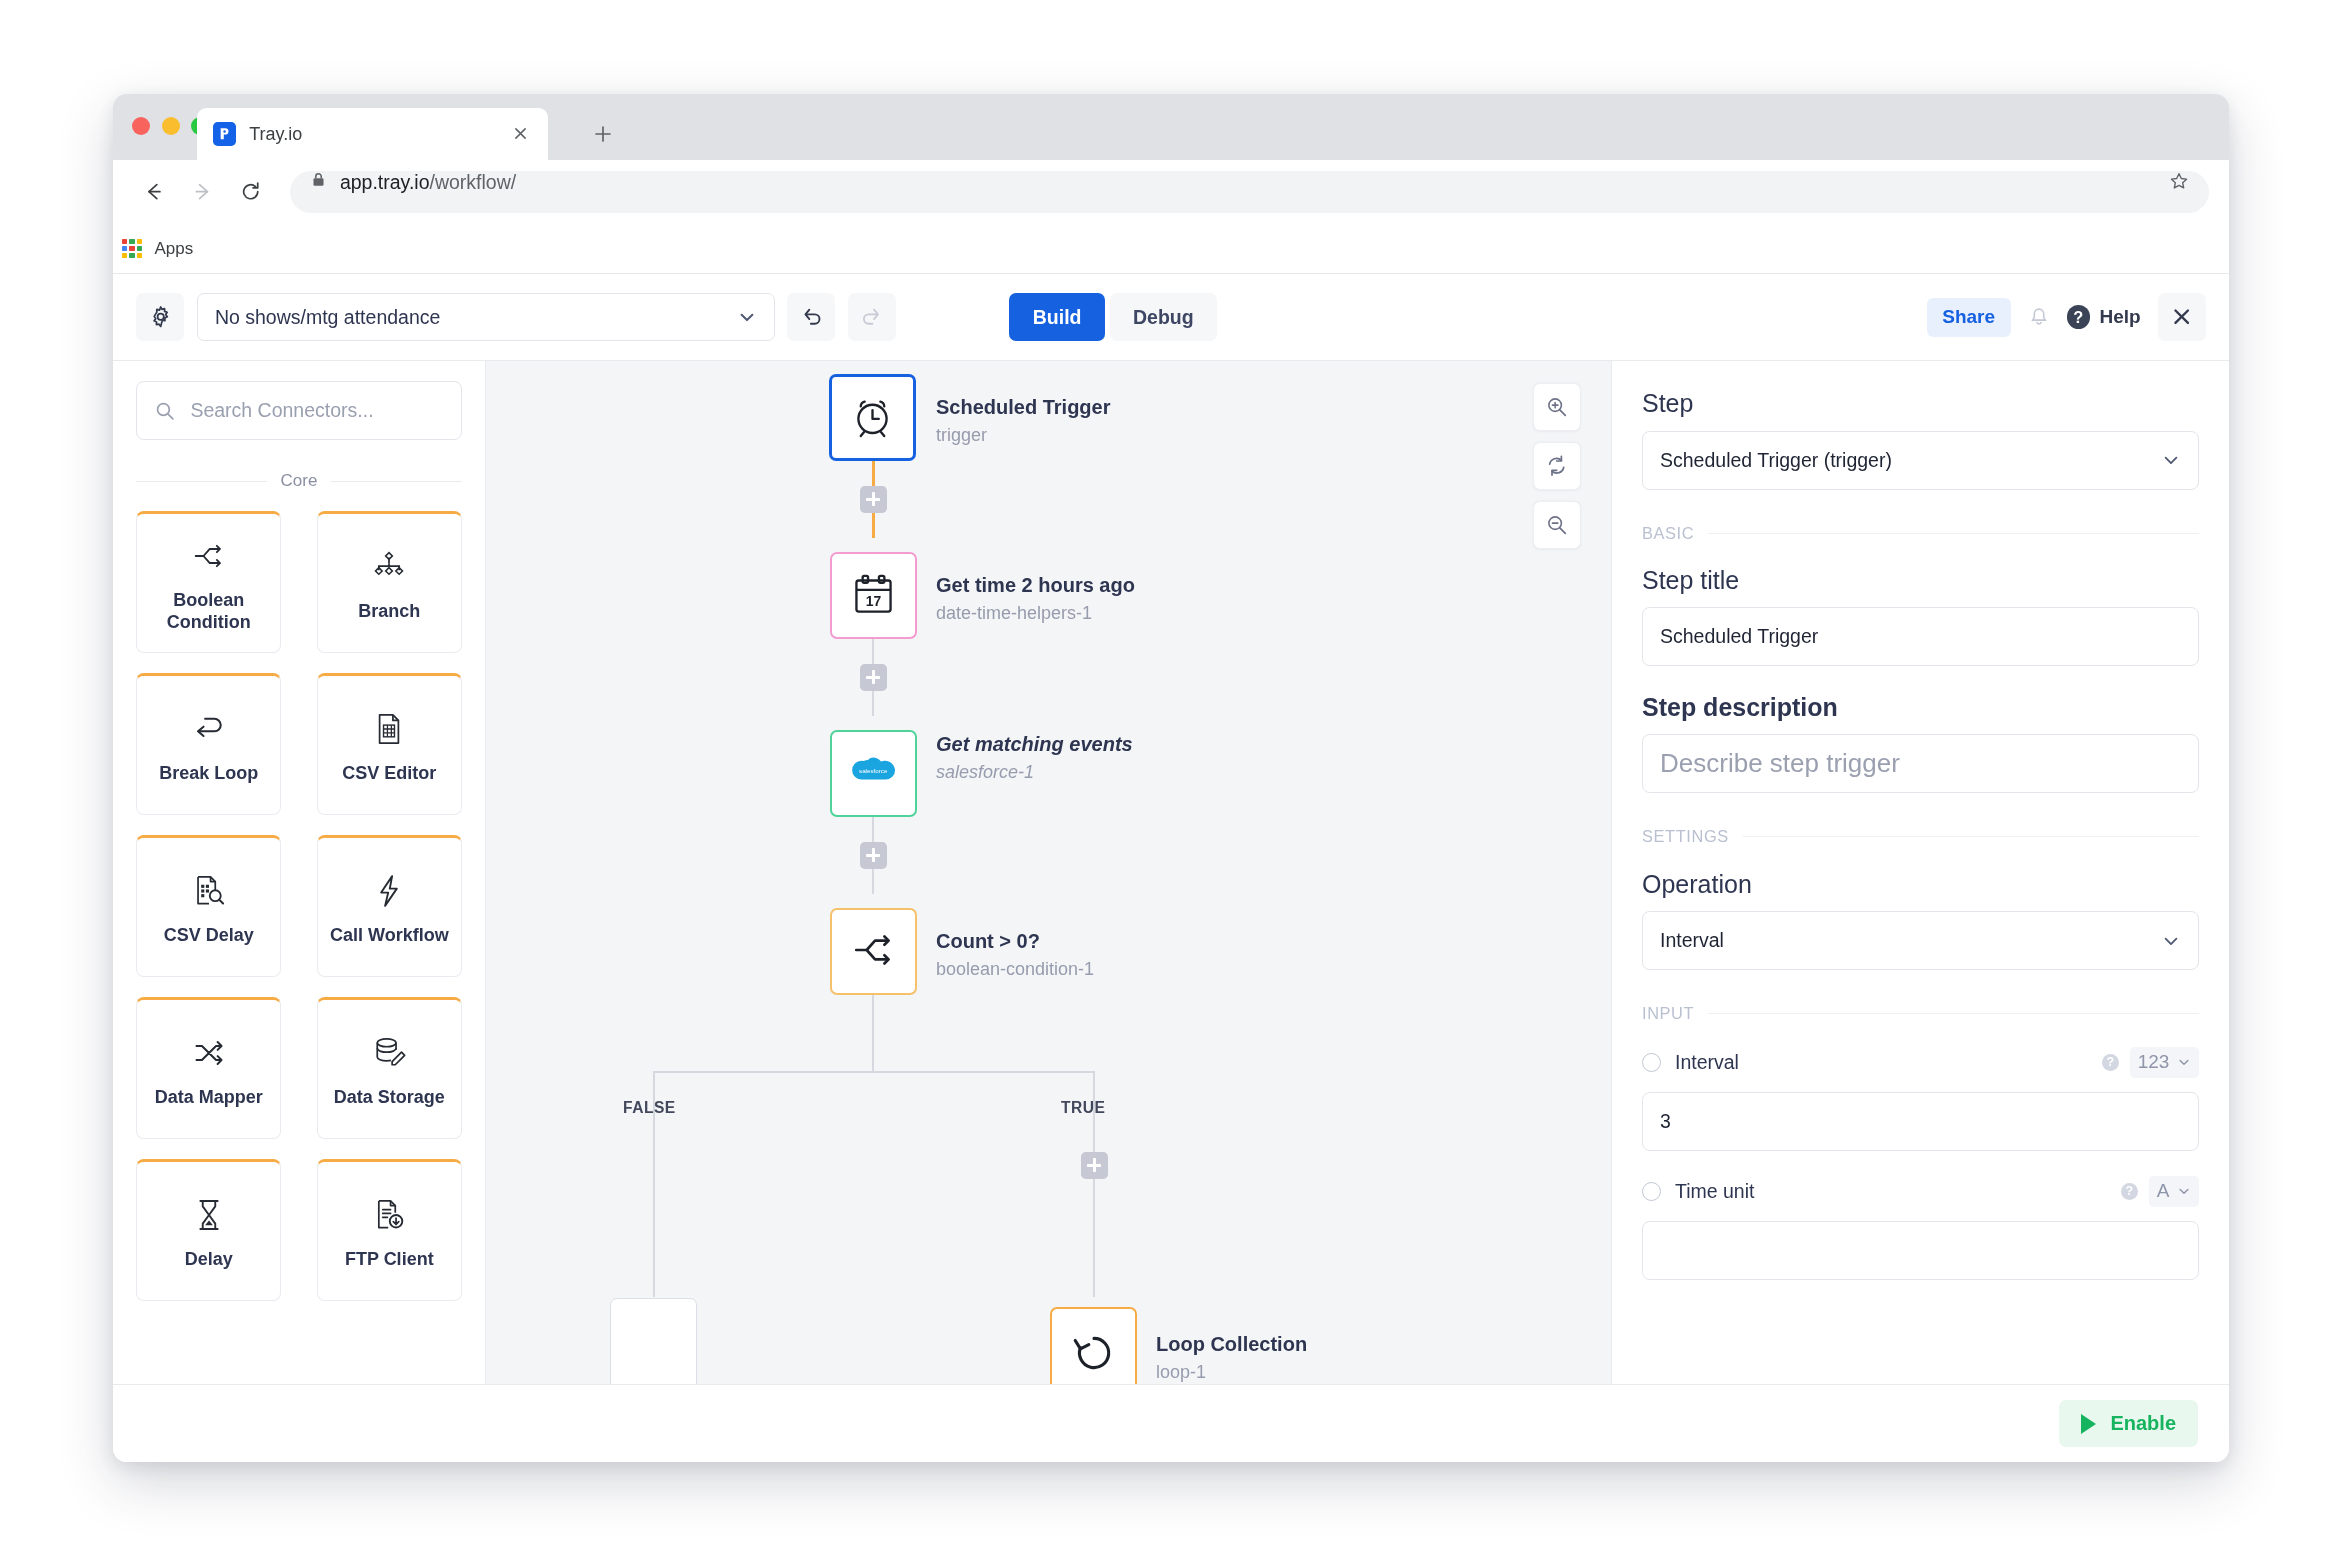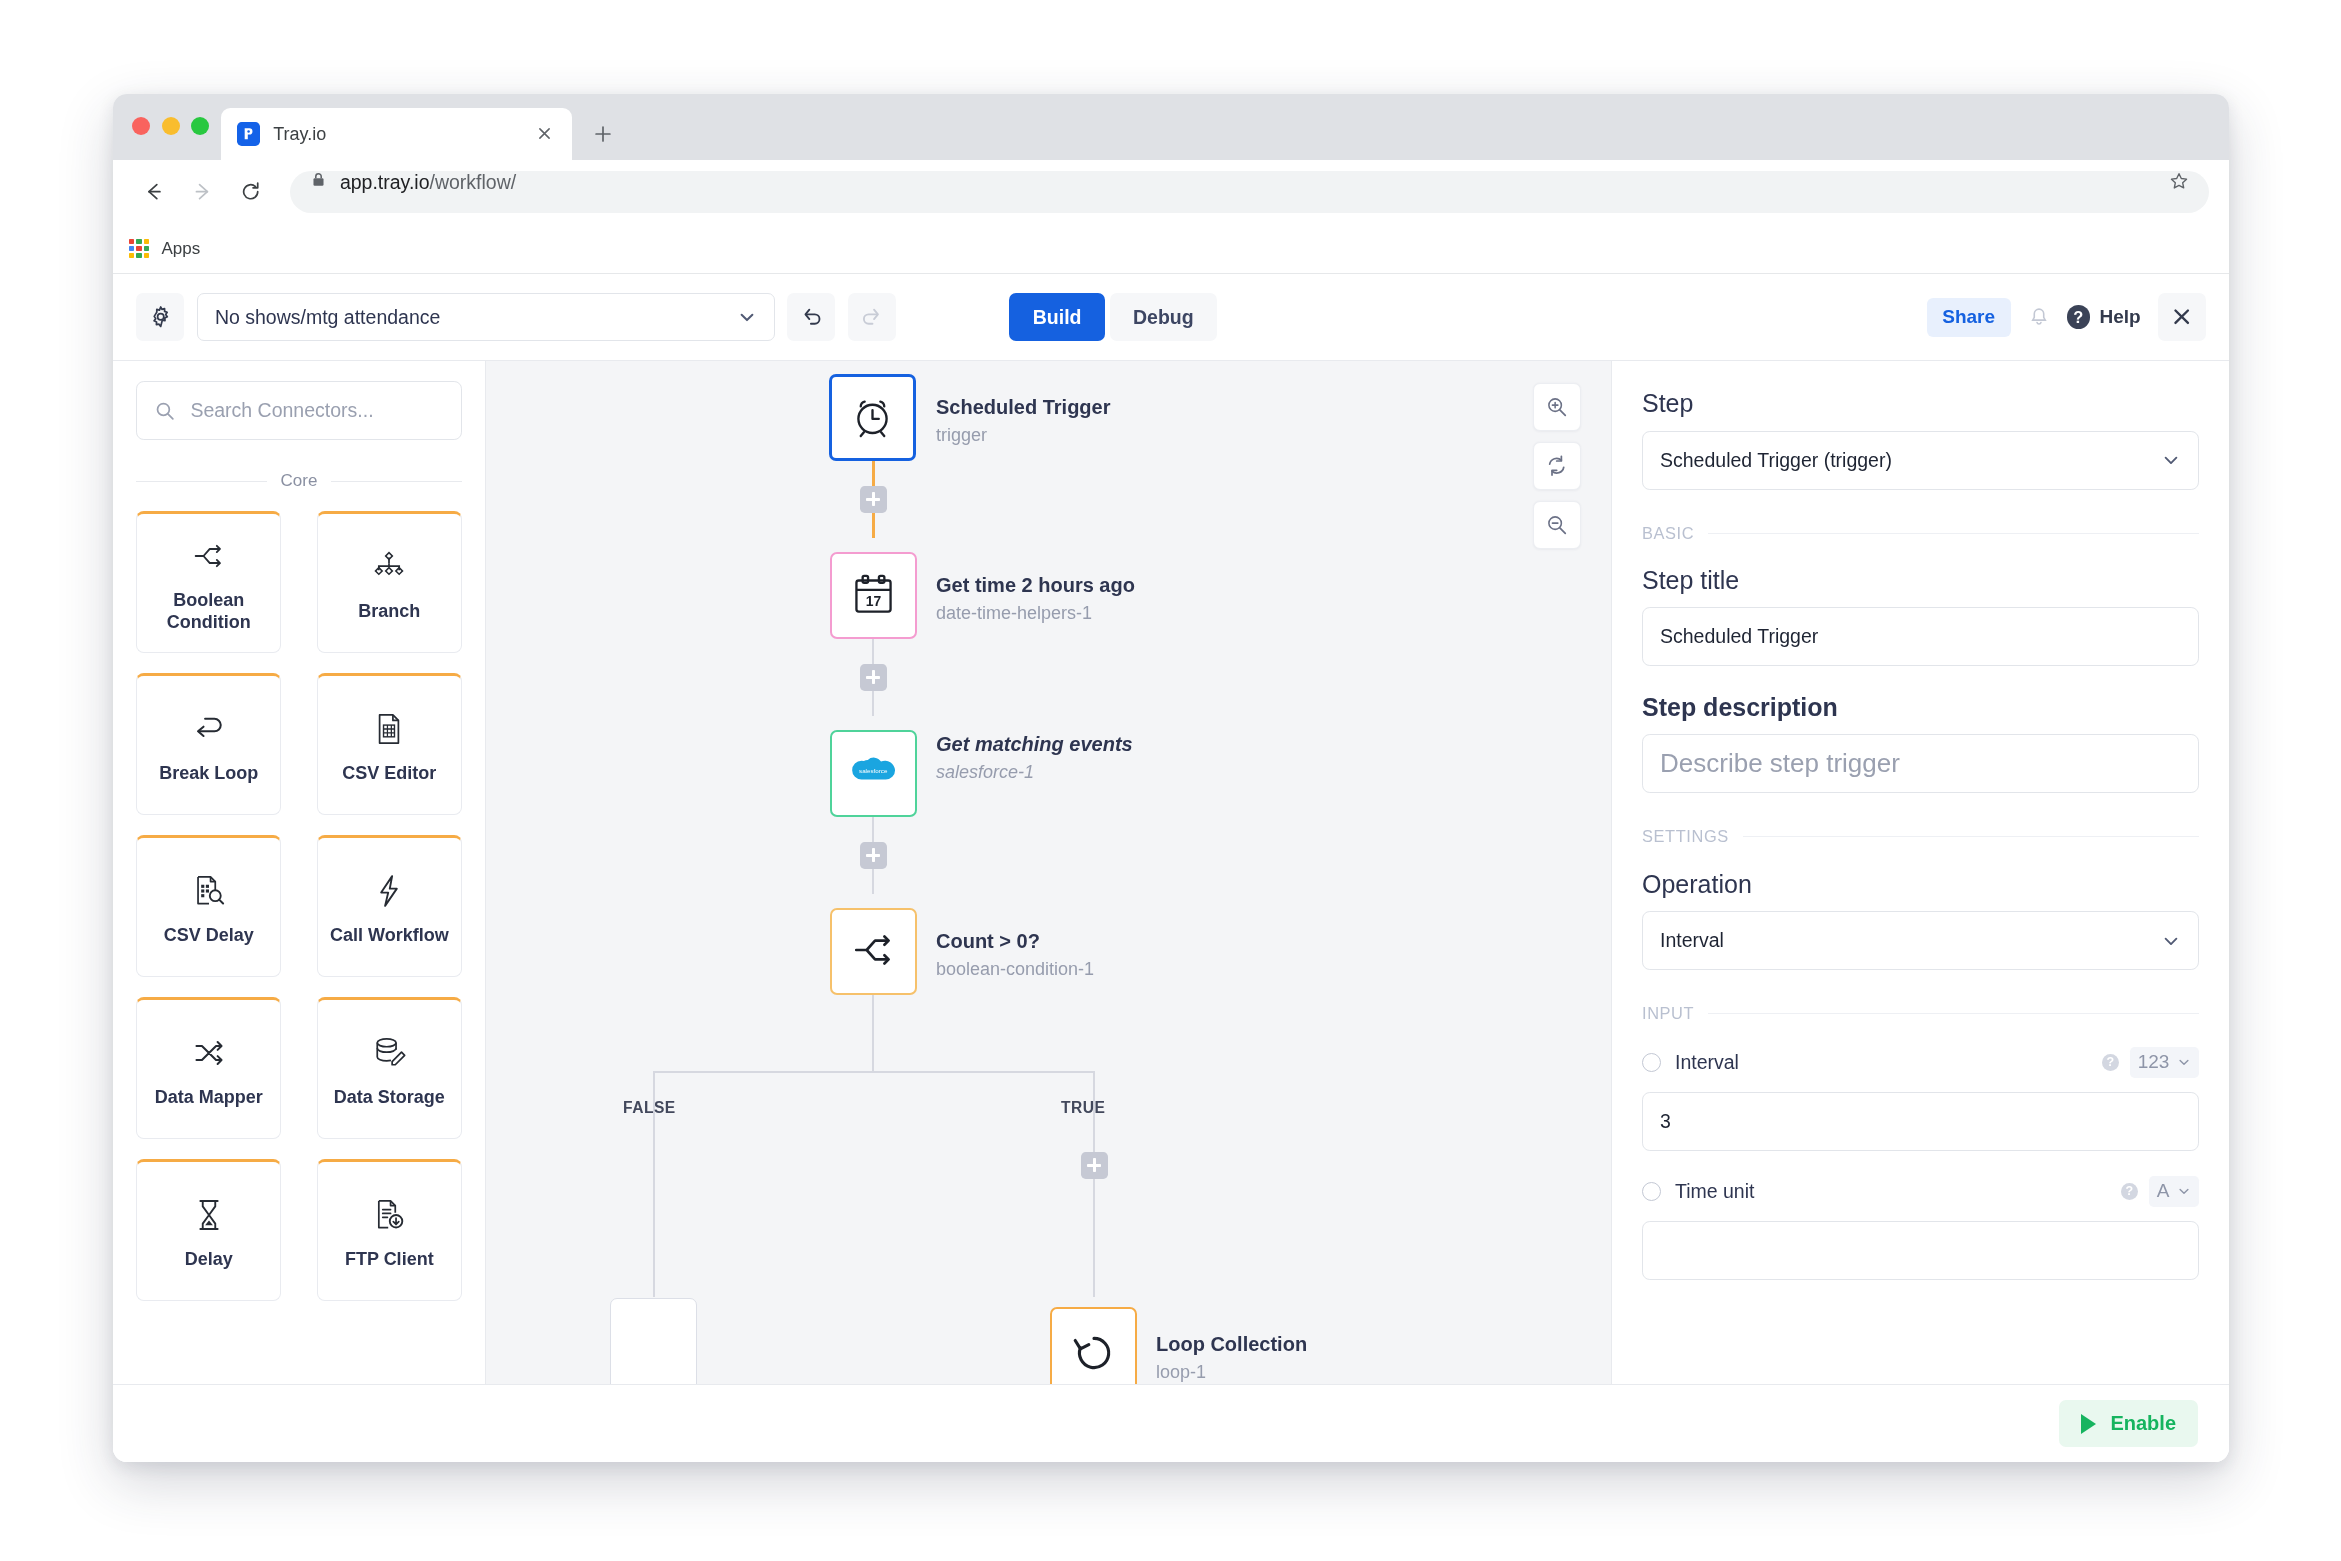--- a/index.html
+++ b/index.html
@@ -35,21 +35,21 @@
   .traffic {
     position: absolute; left: 19px; top: 23.4px;
     display: flex; gap: 11.7px;
   }
   .dot { width: 18px; height: 18px; border-radius: 50%; }
   .dot.red { background: #f9635e; }
   .dot.yellow { background: #f9bd2e; }
   .dot.green { background: #28c840; }
 
   .tab {
-    position: absolute; left: 108px; top: 14px;
+    position: absolute; left: 84px; top: 14px;
     width: 351px; height: 52px;
     background: #ffffff;
     border-radius: 9.4px 9.4px 0 0;
     display: flex; align-items: center;
     padding: 0 15.6px;
   }
   .tab-favicon {
     width: 23.4px; height: 23.4px;
     background: #1462e8;
     border-radius: 4.7px;
@@ -105,21 +105,21 @@
   .url .path { color: #5f6368; }
   .star {
     margin-left: auto; flex: none;
     display: flex; align-items: center; color: #5f6368;
   }
 
   
   .bookmarks {
     height: 50px; background: #ffffff;
     display: flex; align-items: center;
-    padding: 0 16px; gap: 12.5px;
+    padding: 0 9px; gap: 12.5px;
     border-bottom: 0.8px solid #e6e8ea;
   }
   .apps-grid {
     width: 20px; height: 20px;
     display: grid; grid-template-columns: repeat(3, 1fr);
     grid-template-rows: repeat(3, 1fr);
     gap: 2.3px;
   }
   .apps-grid i { display: block; border-radius: 0.8px; }
   .bm-label { font-size: 17px; color: #3c4043; }

